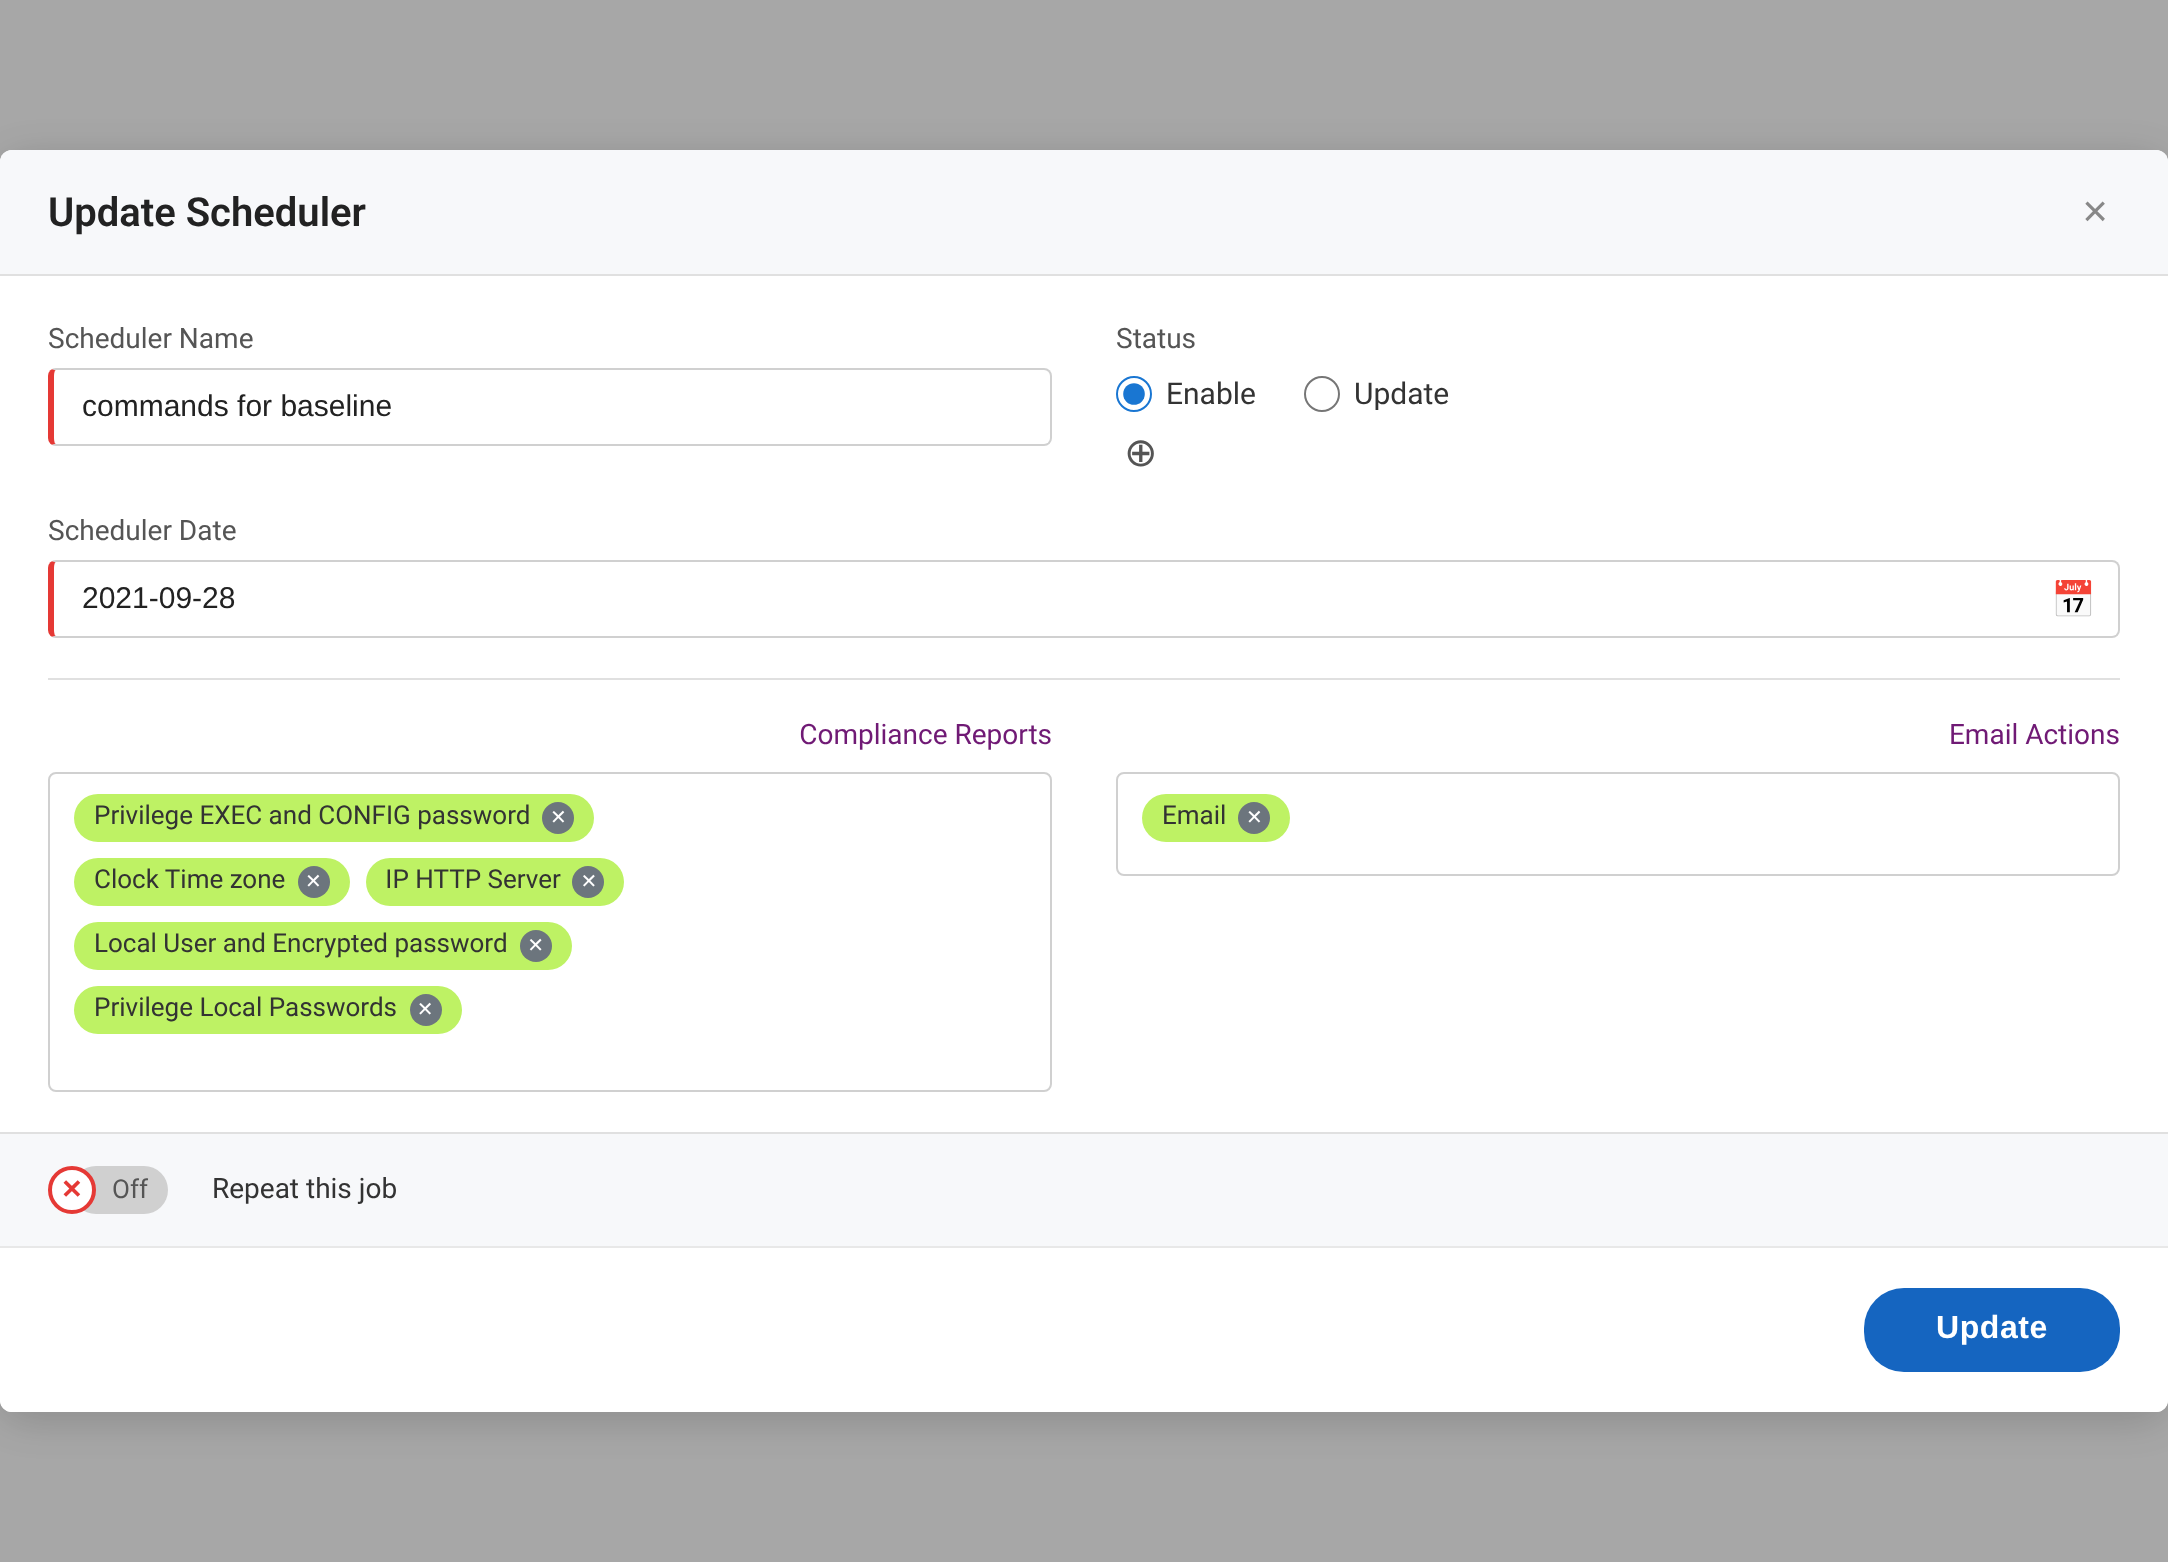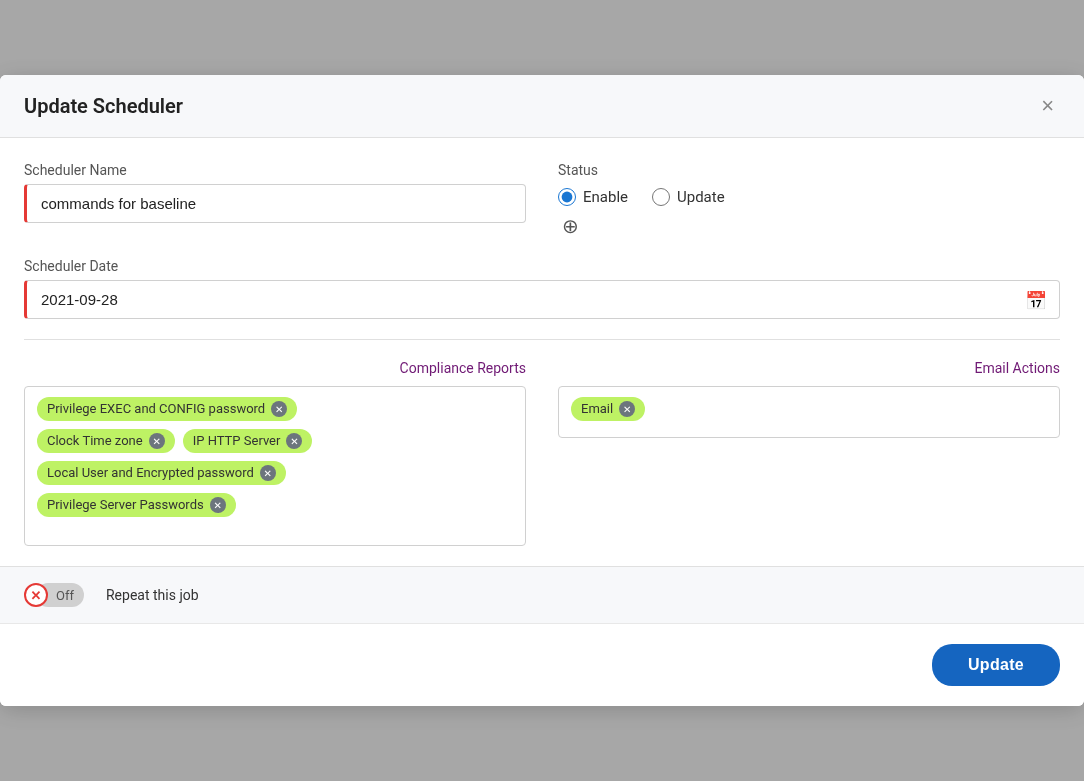--- a/index.html
+++ b/index.html
@@ -355,21 +355,21 @@
               </span>
             </div>
             <div class="tag-row">
               <span class="tag">
                 <span>Local User and Encrypted password</span>
                 <button class="tag-remove">✕</button>
               </span>
             </div>
             <div class="tag-row">
               <span class="tag">
-                <span>Privilege Server Passwords</span>
+                <span>Privilege Local Passwords</span>
                 <button class="tag-remove">✕</button>
               </span>
             </div>
           </div>
         </div>
         <div class="compliance-col">
           <span class="section-label">Email Actions</span>
           <div class="email-tag-box">
             <span class="tag">
               <span>Email</span>

